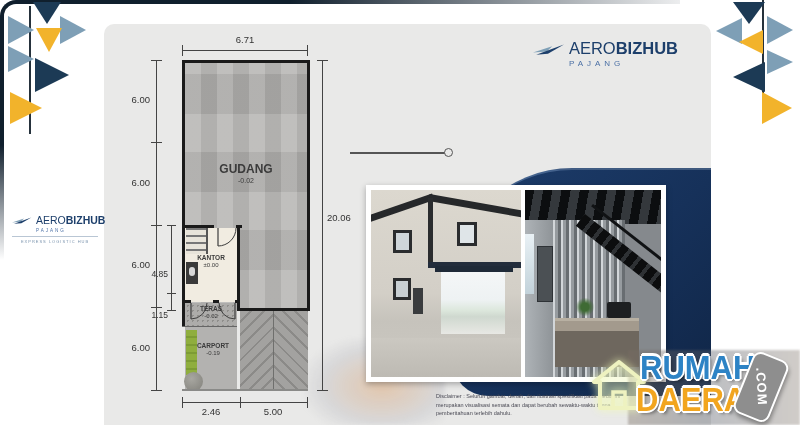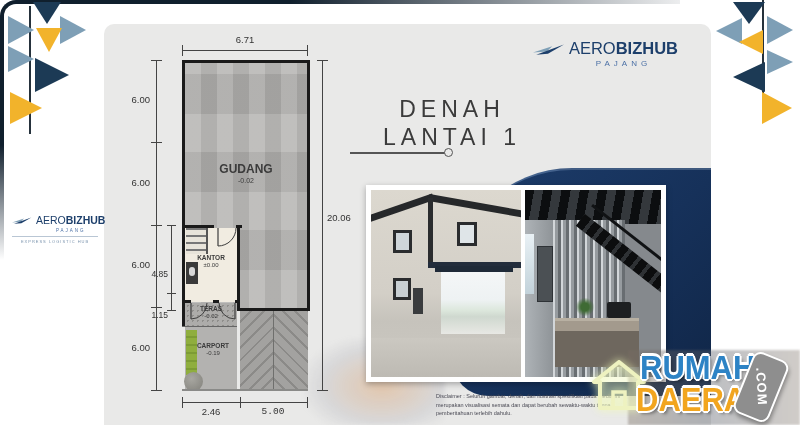--- a/index.html
+++ b/index.html
@@ -12,21 +12,21 @@
   .frame-left{left:0;top:30px;width:4px;height:230px;background:linear-gradient(180deg,#101f2d 0%,#101f2d 50%,rgba(16,31,45,0) 100%);}
   
   .card{left:104px;top:24px;width:607px;height:401px;background:#e9e9e8;border-radius:10px 10px 0 0;}
   
   .tri{position:absolute;width:0;height:0;}
   .pole{position:absolute;width:2px;background:#26323c;}
   
   .brand-row{display:flex;align-items:flex-start;gap:4px;}
   .brand-name{color:#1d3f6b;font-weight:bold;line-height:1;}
   .brand-name .lt{font-weight:normal;}
-  .brand-sub{color:#4a6fa5;letter-spacing:3px;text-align:center;line-height:1.4;}
+  .brand-sub{color:#4a6fa5;letter-spacing:3px;text-align:left;line-height:1.4;}
   .brand-tag{color:#7a93ad;letter-spacing:1px;text-align:center;border-top:1px solid #b9c6d4;padding-top:2px;margin-top:2px;}
   
   .title{color:#3b3b3b;font-size:23px;letter-spacing:5px;line-height:1.2;text-align:center;font-weight:500;}
   
   .wall{background:#1a1a1a;}
   .dimtxt{font-size:9.5px;color:#333;}
   .dimtxt2{font-size:8.5px;color:#333;margin-top:16px;}
   .dimline{background:#444;}
   .tick{background:#444;}
   .roomlbl{text-align:center;color:#3b3b3b;line-height:1.25;}
@@ -104,24 +104,20 @@
             <polygon points="6,19 58,0 28,17" fill="#1d3f6b"></polygon>
           </svg>
       </span>
       <span>
         <span class="brand-name" style="font-size:16.5px;"><span class="lt">AERO</span><span>BIZHUB</span></span>
         <div class="brand-sub" style="font-size:8px;letter-spacing:4px;">PAJANG</div>
       </span>
     </div>
   </div>
 
-  <div class="abs title" style="left:362px;top:96px;width:180px;">
-    <div>DENAH</div>
-    <div>LANTAI 1</div>
-  </div>
   <div class="abs" style="left:350px;top:152px;width:96px;height:1.5px;background:#555;"></div>
   <div class="abs" style="left:444px;top:148px;width:7px;height:7px;border:1.5px solid #555;border-radius:50%;background:#e9e9e8;"></div>
 
   <div class="abs" style="left:305px;top:338px;width:140px;height:87px;filter:blur(2px);
        background:radial-gradient(ellipse at 55% 55%, rgba(210,120,40,.30), rgba(150,150,160,.20) 55%, rgba(233,233,232,0) 78%);"></div>
 
   <div>
 
     <div class="abs gudang-fill" style="left:185px;top:63px;width:122px;height:245px;"></div>
     <div class="abs" style="left:185px;top:228px;width:52px;height:74px;background:#f1ece1;"></div>
@@ -203,21 +199,21 @@
     <div class="abs dimline" style="left:322px;top:60px;width:1px;height:330px;"></div>
     <div class="abs tick" style="left:317px;top:60px;width:11px;height:1px;"></div>
     <div class="abs tick" style="left:317px;top:390px;width:11px;height:1px;"></div>
     <div class="abs dimtxt" style="left:327px;top:212px;">20.06</div>
 
     <div class="abs dimline" style="left:182px;top:402px;width:126px;height:1px;"></div>
     <div class="abs tick" style="left:182px;top:397px;width:1px;height:11px;"></div>
     <div class="abs tick" style="left:240px;top:397px;width:1px;height:11px;"></div>
     <div class="abs tick" style="left:307px;top:397px;width:1px;height:11px;"></div>
     <div class="abs dimtxt" style="left:191px;top:406px;width:40px;text-align:center;">2.46</div>
-    <div class="abs dimtxt" style="left:253px;top:406px;width:40px;text-align:center;font-family:Liberation Mono, monospace;">5.00</div>
+    <div class="abs dimtxt" style="left:253px;top:406px;width:40px;text-align:center;">5.00</div>
   </div>
 
   <div class="abs panel" style="border-top:2px solid rgba(120,150,190,.45);"></div>
 
   <div class="abs frame">
 
     <div class="ph" style="width:150px;background:linear-gradient(180deg,#dcd8cf 0%,#d3cfc7 55%,#c6c3bc 70%,#ccc9c2 100%);">
       <div class="abs" style="left:-4px;top:26px;width:70px;height:7px;background:#26282a;transform:rotate(-19deg);transform-origin:left center;"></div>
       <div class="abs" style="left:58px;top:4px;width:96px;height:7px;background:#26282a;transform:rotate(10deg);transform-origin:left center;"></div>
       <div class="abs" style="left:57px;top:8px;width:5px;height:66px;background:#2a2c2e;"></div>

